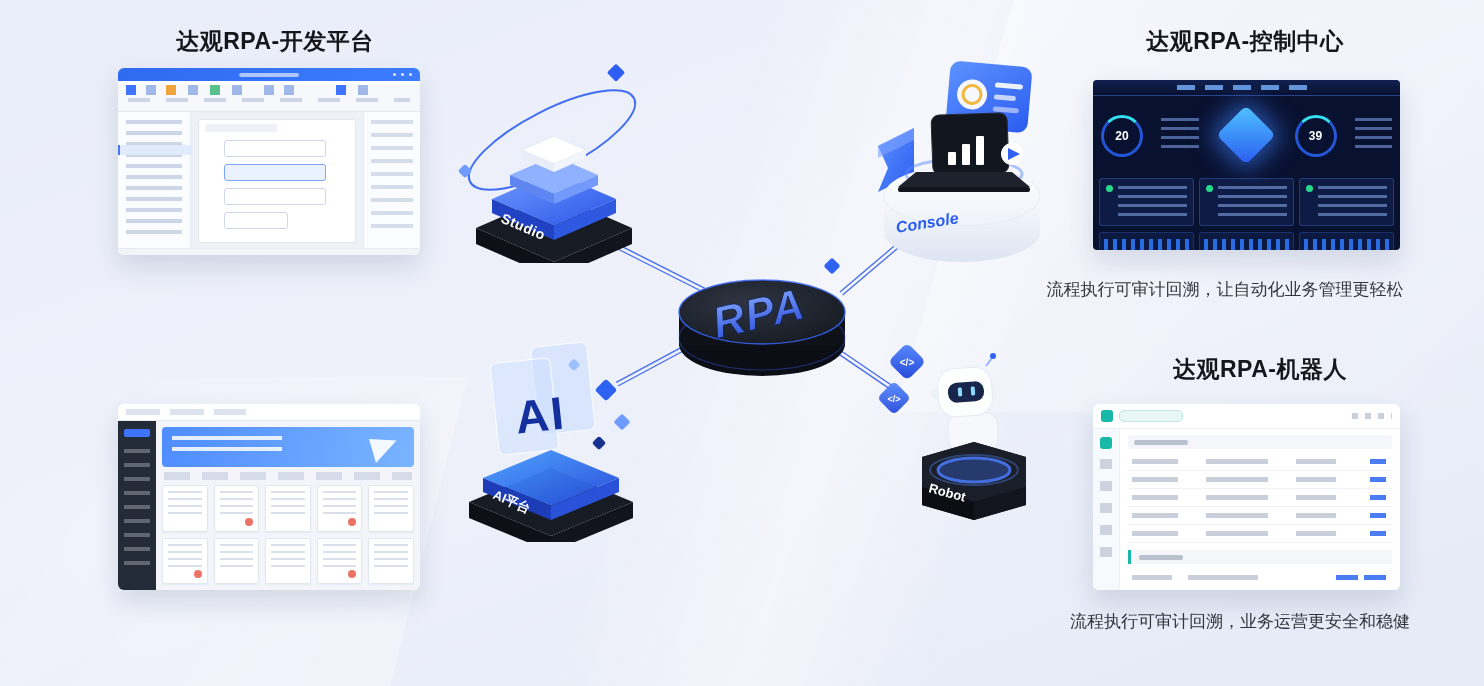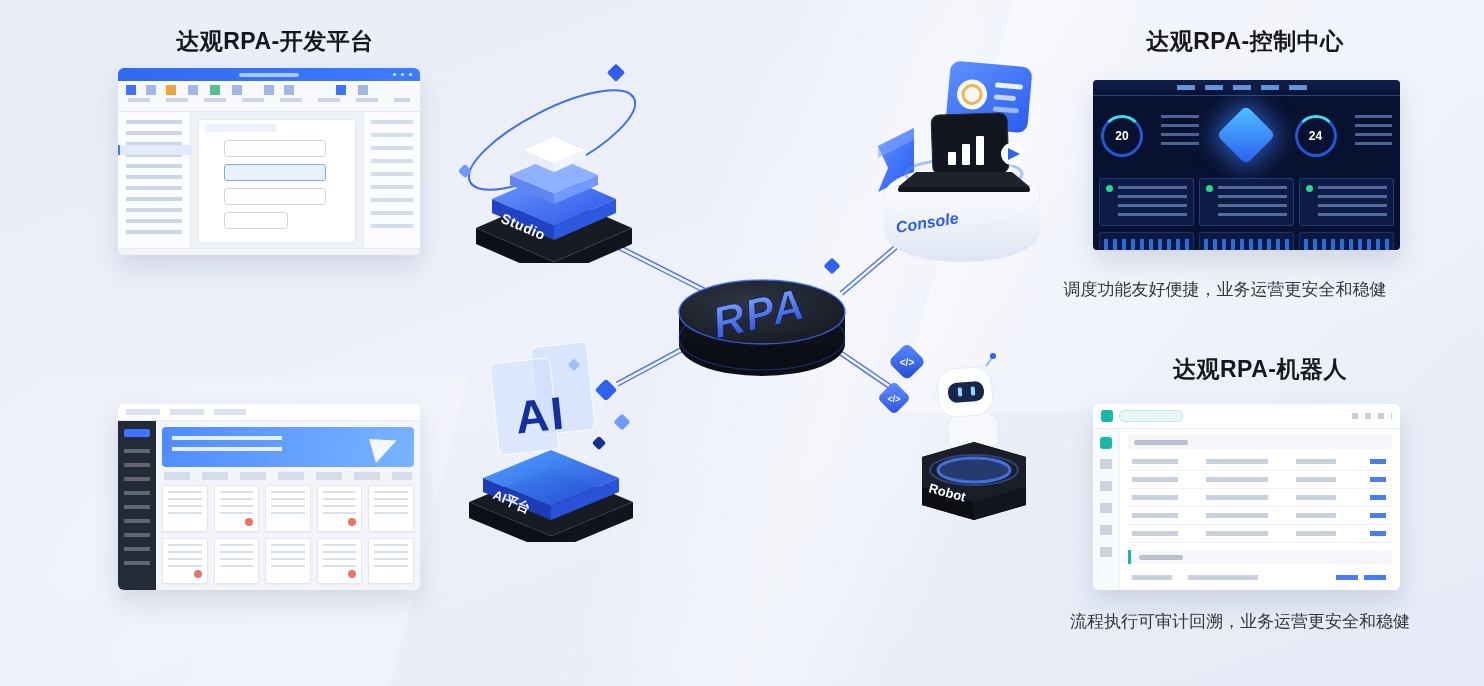--- a/index.html
+++ b/index.html
@@ -68,21 +68,21 @@
     background:repeating-linear-gradient(to bottom,#d5dcea 0 4px,transparent 4px 13px);}
   .ds-status{height:12px;background:#f2f4f8;border-top:1px solid #e6eaf2;}
 
   
   .ctl-shot{left:1093px;top:80px;width:307px;height:170px;background:#091130;border-radius:4px;}
   .ct-header{height:15px;border-bottom:1px solid rgba(86,134,255,.35);
     background:linear-gradient(rgba(30,60,140,.35),rgba(10,20,50,.2));position:relative;}
   .ct-header::after{content:"";position:absolute;left:50%;transform:translateX(-50%);top:5px;width:140px;height:5px;
     background:repeating-linear-gradient(to right,rgba(120,180,255,.8) 0 18px,transparent 18px 28px);}
   .ct-top{height:72px;display:flex;align-items:center;gap:6px;padding:4px 8px 0;}
-  .ct-gwrap{display:flex;gap:18px;flex:1;}
+  .ct-gwrap{display:flex;align-items:center;gap:18px;flex:1;}
   .ct-gauge{width:36px;height:36px;border-radius:50%;border:3px solid #2457d8;border-top-color:#35e0f0;
     display:flex;align-items:center;justify-content:center;color:#fff;font-size:12px;font-weight:700;flex:none;}
   .ct-stats{flex:1;height:36px;background:repeating-linear-gradient(to bottom,rgba(140,180,255,.5) 0 3px,transparent 3px 9px);}
   .ct-cubewrap{width:84px;height:66px;position:relative;flex:none;}
   .ct-cube{position:absolute;left:20px;top:11px;width:42px;height:42px;border-radius:6px;
     background:linear-gradient(135deg,#4fc3ff,#2a5cf0);transform:rotate(45deg);
     box-shadow:0 0 22px 7px rgba(60,130,255,.55);}
   .ct-mid{display:flex;gap:5px;padding:6px;}
   .ct-card{flex:1;height:46px;background:rgba(18,36,84,.6);border:1px solid rgba(86,134,255,.3);border-radius:3px;position:relative;}
   .ct-card::before{content:"";position:absolute;left:6px;top:6px;width:7px;height:7px;border-radius:50%;background:#27d98b;}
@@ -171,21 +171,21 @@
       <line x1="618" y1="386" x2="700" y2="342" transform="translate(-1.8,-3.6)"></line>
       <line x1="834" y1="346" x2="900" y2="391"></line>
       <line x1="834" y1="346" x2="900" y2="391" transform="translate(-2.2,3.3)"></line>
     </g>
   </svg>
 
   <h2 class="abs sec-title t-dev">达观RPA-开发平台</h2>
   <h2 class="abs sec-title t-ctl">达观RPA-控制中心</h2>
   <h2 class="abs sec-title t-rob">达观RPA-机器人</h2>
 
-  <div class="abs caption c-ctl">调度功能友好便捷，业务运营更安全和稳健</div>
+  <div class="abs caption c-ctl">流程执行可审计回溯，让自动化业务管理更轻松</div>
   <div class="abs caption c-rob">流程执行可审计回溯，业务运营更安全和稳健</div>
 
   <div class="abs shot dev-shot">
     <div class="ds-titlebar"></div>
     <div class="ds-ribbon">
       <div class="ds-tools"></div>
       <div class="ds-groups"></div>
     </div>
     <div class="ds-body">
       <div class="ds-left"></div>
@@ -210,21 +210,21 @@
         <div class="ct-gauge">
           <span>20</span>
         </div>
         <div class="ct-stats"></div>
       </div>
       <div class="ct-cubewrap">
         <div class="ct-cube"></div>
       </div>
       <div class="ct-gwrap">
         <div class="ct-gauge">
-          <span>24</span>
+          <span>39</span>
         </div>
         <div class="ct-stats"></div>
       </div>
     </div>
     <div class="ct-mid">
       <div class="ct-card"></div>
       <div class="ct-card"></div>
       <div class="ct-card"></div>
     </div>
     <div class="ct-bot">

